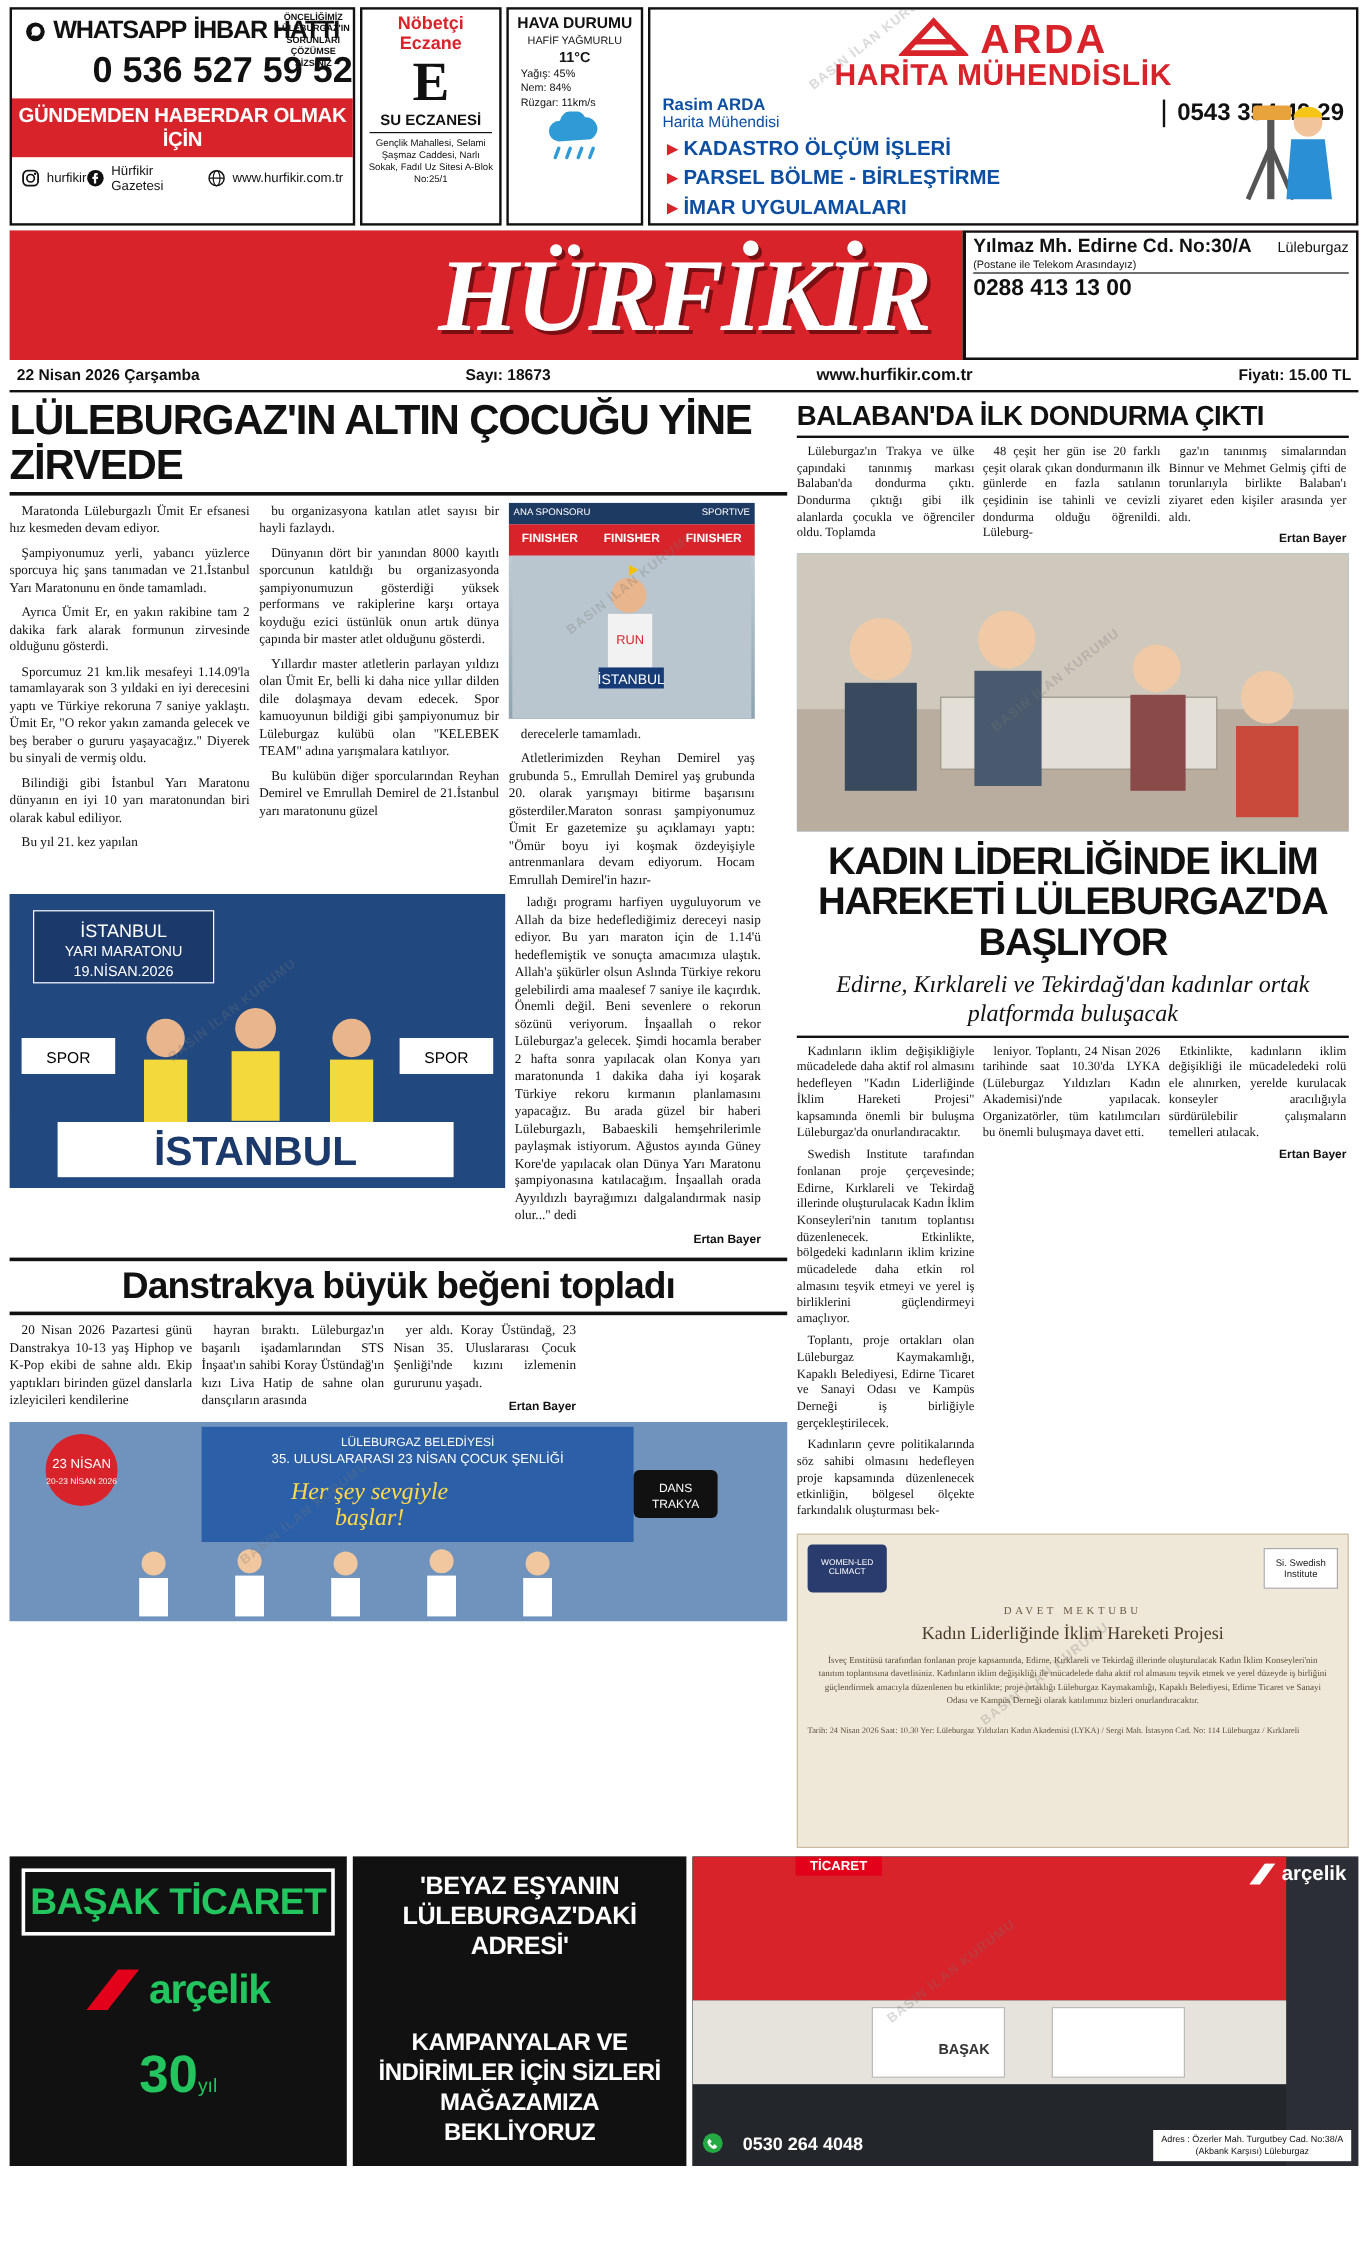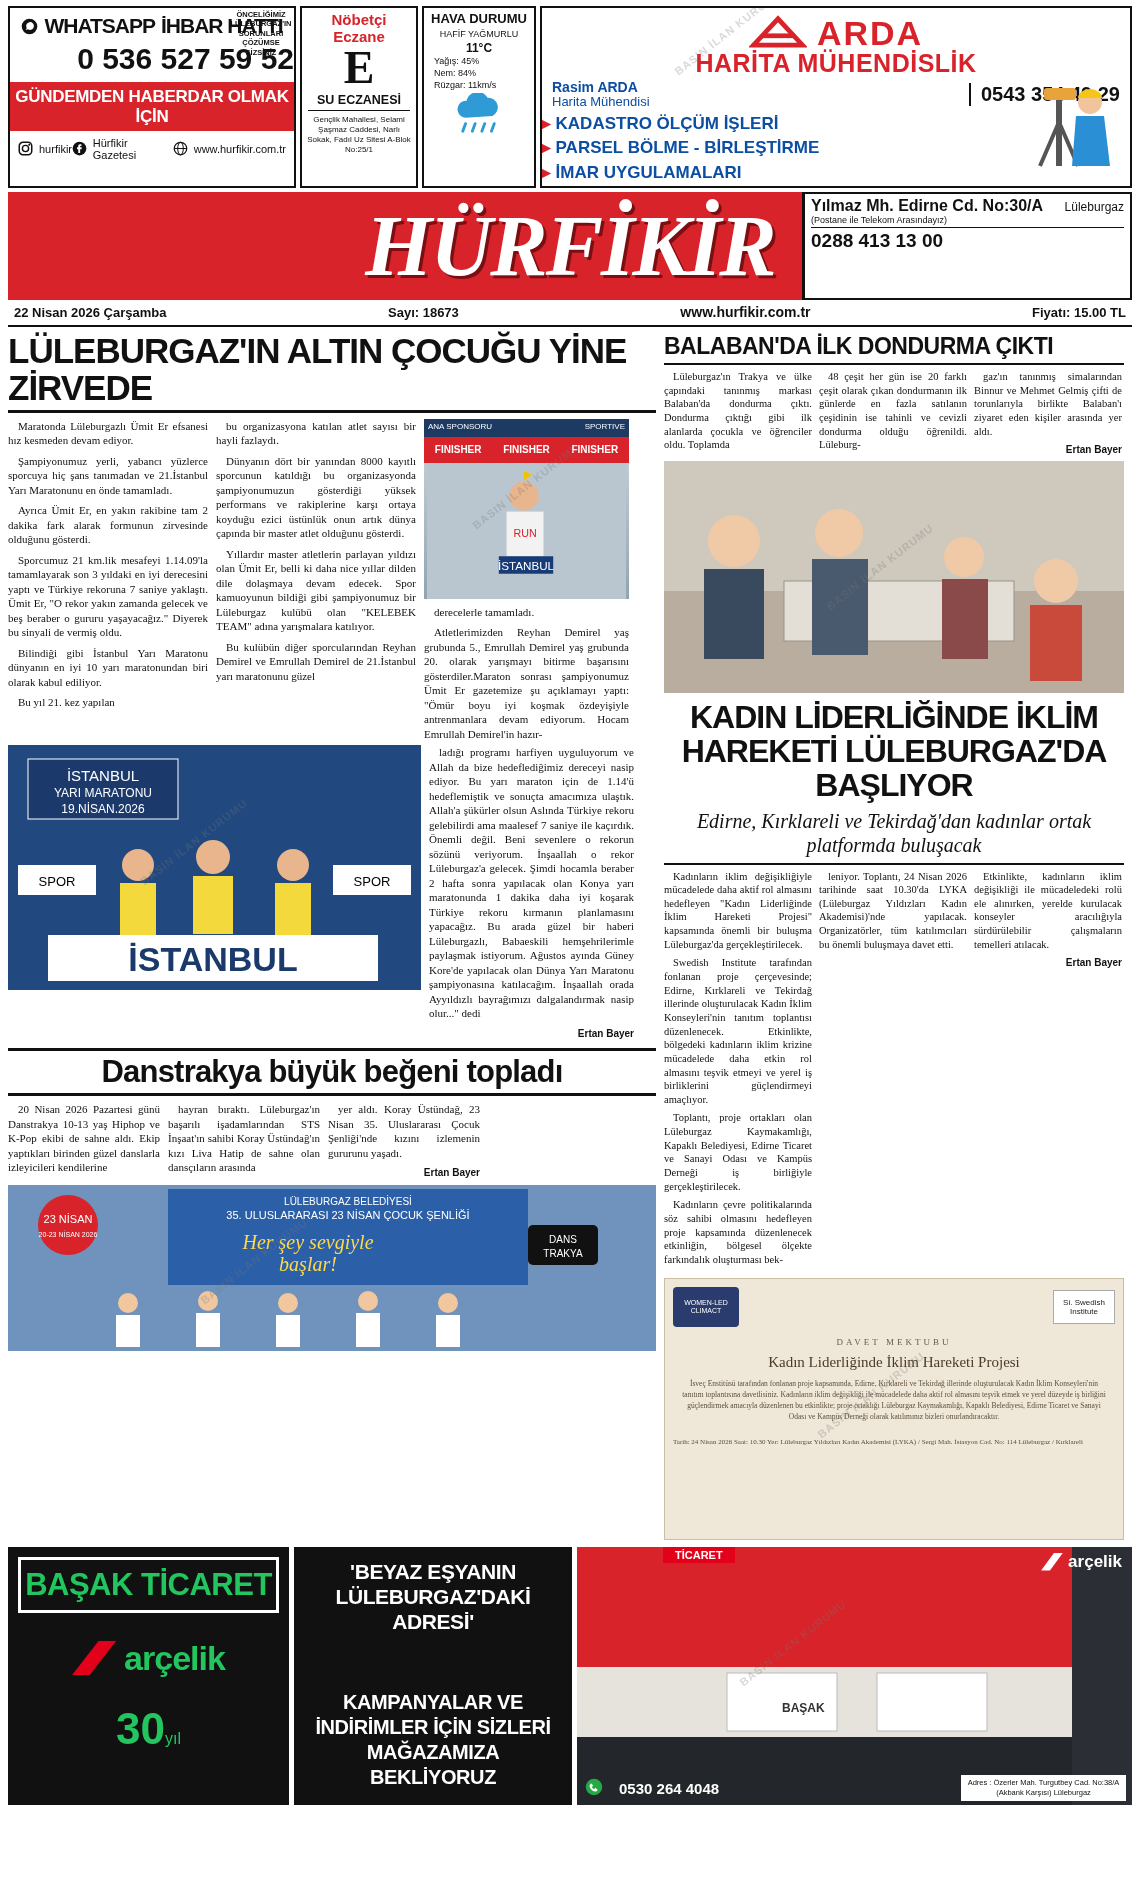--- a/index.html
+++ b/index.html
@@ -44,21 +44,21 @@
   .cloud { margin-top: 2px; }
 
   .arda { flex: 1; border: 2px solid #111; background: #fff; position: relative; overflow: hidden; }
   .arda-top { display: flex; align-items: center; justify-content: center; gap: 10px; padding: 6px 0 0; }
   .arda-logo-red { color: #d8232a; font-family: "Liberation Sans", sans-serif; font-weight: bold; font-size: 34px; letter-spacing: 2px; }
   .arda-sub { text-align: center; color: #d8232a; font-family: "Liberation Sans", sans-serif; font-weight: bold; font-size: 25px; letter-spacing: 0.5px; margin-top: -4px; }
   .arda-name { display: flex; align-items: center; gap: 8px; padding: 2px 10px 0; }
   .arda-name .nm { font-family: "Liberation Sans", sans-serif; font-size: 13px; color: #0b4ea2; line-height: 1.1; }
   .arda-name .nm b { display: block; font-size: 14px; }
   .arda-name .ph { margin-left: auto; font-family: "Liberation Sans", sans-serif; font-weight: bold; font-size: 20px; border-left: 2px solid #111; padding-left: 10px; }
-  .arda-list { padding: 2px 0 0 0; }
+  .arda-list { padding: 2px 0 0 14px; }
   .arda-list div { font-family: "Liberation Sans", sans-serif; font-weight: bold; font-size: 17px; color: #0b4ea2; line-height: 1.45; }
   .arda-list span.tri { color: #d8232a; margin-right: 5px; }
   .arda-mail { font-family: "Liberation Sans", sans-serif; font-size: 9px; color: #0b4ea2; padding-left: 14px; margin-top: 2px; }
   .arda-worker { position: absolute; right: 6px; top: 54px; width: 120px; height: 120px; }
 
   
   .masthead { margin-top: 4px; height: 108px; background: #d8232a; display: flex; align-items: center; justify-content: center; position: relative; }
   .masthead .title { font-family: "Liberation Serif", serif; font-weight: bold; font-style: italic; font-size: 86px; color: #fff; letter-spacing: -2px; text-shadow: 3px 3px 0 #7a0f13; }
   .masthead-right { position: absolute; right: 0; top: 0; bottom: 0; width: 330px; background: #fff; border: 2px solid #111; border-left: 3px solid #111; }
   .mr-inner { padding: 3px 6px; }
@@ -436,21 +436,21 @@
         <div class="watermark" style="left:150px; top:100px;">BASIN İLAN KURUMU</div>
       </div>
 
       <div style="margin-top:8px;">
         <div class="k-hl">KADIN LİDERLİĞİNDE İKLİM</div>
         <div class="k-hl">HAREKETİ LÜLEBURGAZ'DA BAŞLIYOR</div>
         <div class="k-sub">Edirne, Kırklareli ve Tekirdağ'dan kadınlar ortak platformda buluşacak</div>
 
         <div class="r-cols">
           <div class="c">
-            <p>Kadınların iklim değişikliğiyle mücadelede daha aktif rol almasını hedefleyen "Kadın Liderliğinde İklim Hareketi Projesi" kapsamında önemli bir buluşma Lüleburgaz'da gerçekleştirilecek.</p>
+            <p>Kadınların iklim değişikliğiyle mücadelede daha aktif rol almasını hedefleyen "Kadın Liderliğinde İklim Hareketi Projesi" kapsamında önemli bir buluşma Lüleburgaz'da onurlandıracaktır.</p>
             <p>Swedish Institute tarafından fonlanan proje çerçevesinde; Edirne, Kırklareli ve Tekirdağ illerinde oluşturulacak Kadın İklim Konseyleri'nin tanıtım toplantısı düzenlenecek. Etkinlikte, bölgedeki kadınların iklim krizine mücadelede daha etkin rol almasını teşvik etmeyi ve yerel iş birliklerini güçlendirmeyi amaçlıyor.</p>
             <p>Toplantı, proje ortakları olan Lüleburgaz Kaymakamlığı, Kapaklı Belediyesi, Edirne Ticaret ve Sanayi Odası ve Kampüs Derneği iş birliğiyle gerçekleştirilecek.</p>
             <p>Kadınların çevre politikalarında söz sahibi olmasını hedefleyen proje kapsamında düzenlenecek etkinliğin, bölgesel ölçekte farkındalık oluşturması bek-</p>
           </div>
           <div class="c">
             <p>leniyor. Toplantı, 24 Nisan 2026 tarihinde saat 10.30'da LYKA (Lüleburgaz Yıldızları Kadın Akademisi)'nde yapılacak. Organizatörler, tüm katılımcıları bu önemli buluşmaya davet etti.</p>
           </div>
           <div class="c">
             <p>Etkinlikte, kadınların iklim değişikliği ile mücadeledeki rolü ele alınırken, yerelde kurulacak konseyler aracılığıyla sürdürülebilir çalışmaların temelleri atılacak.</p>
             <div class="cap-right">Ertan Bayer</div>

